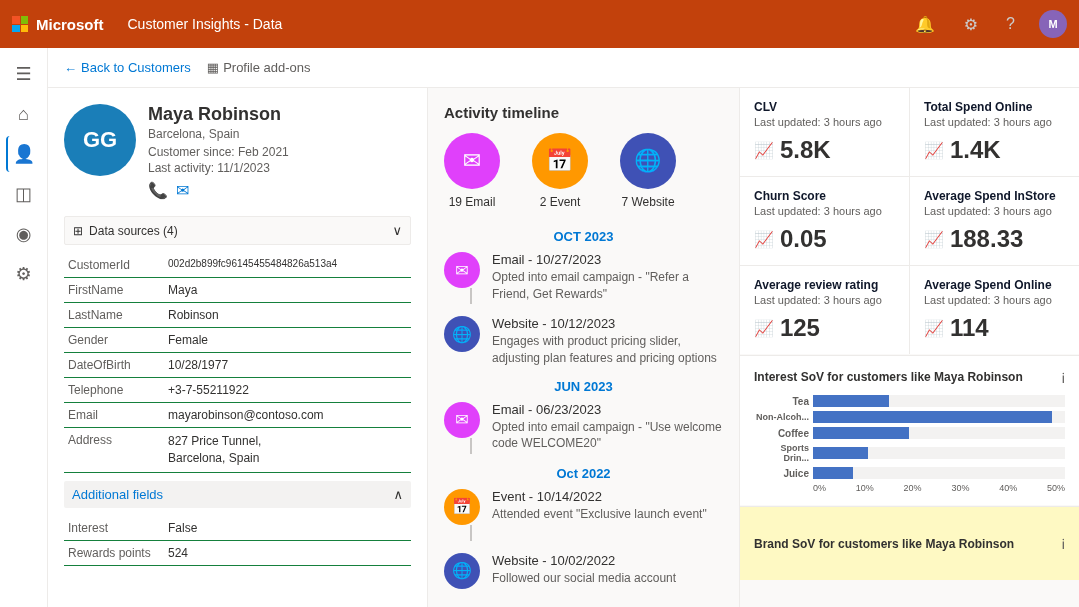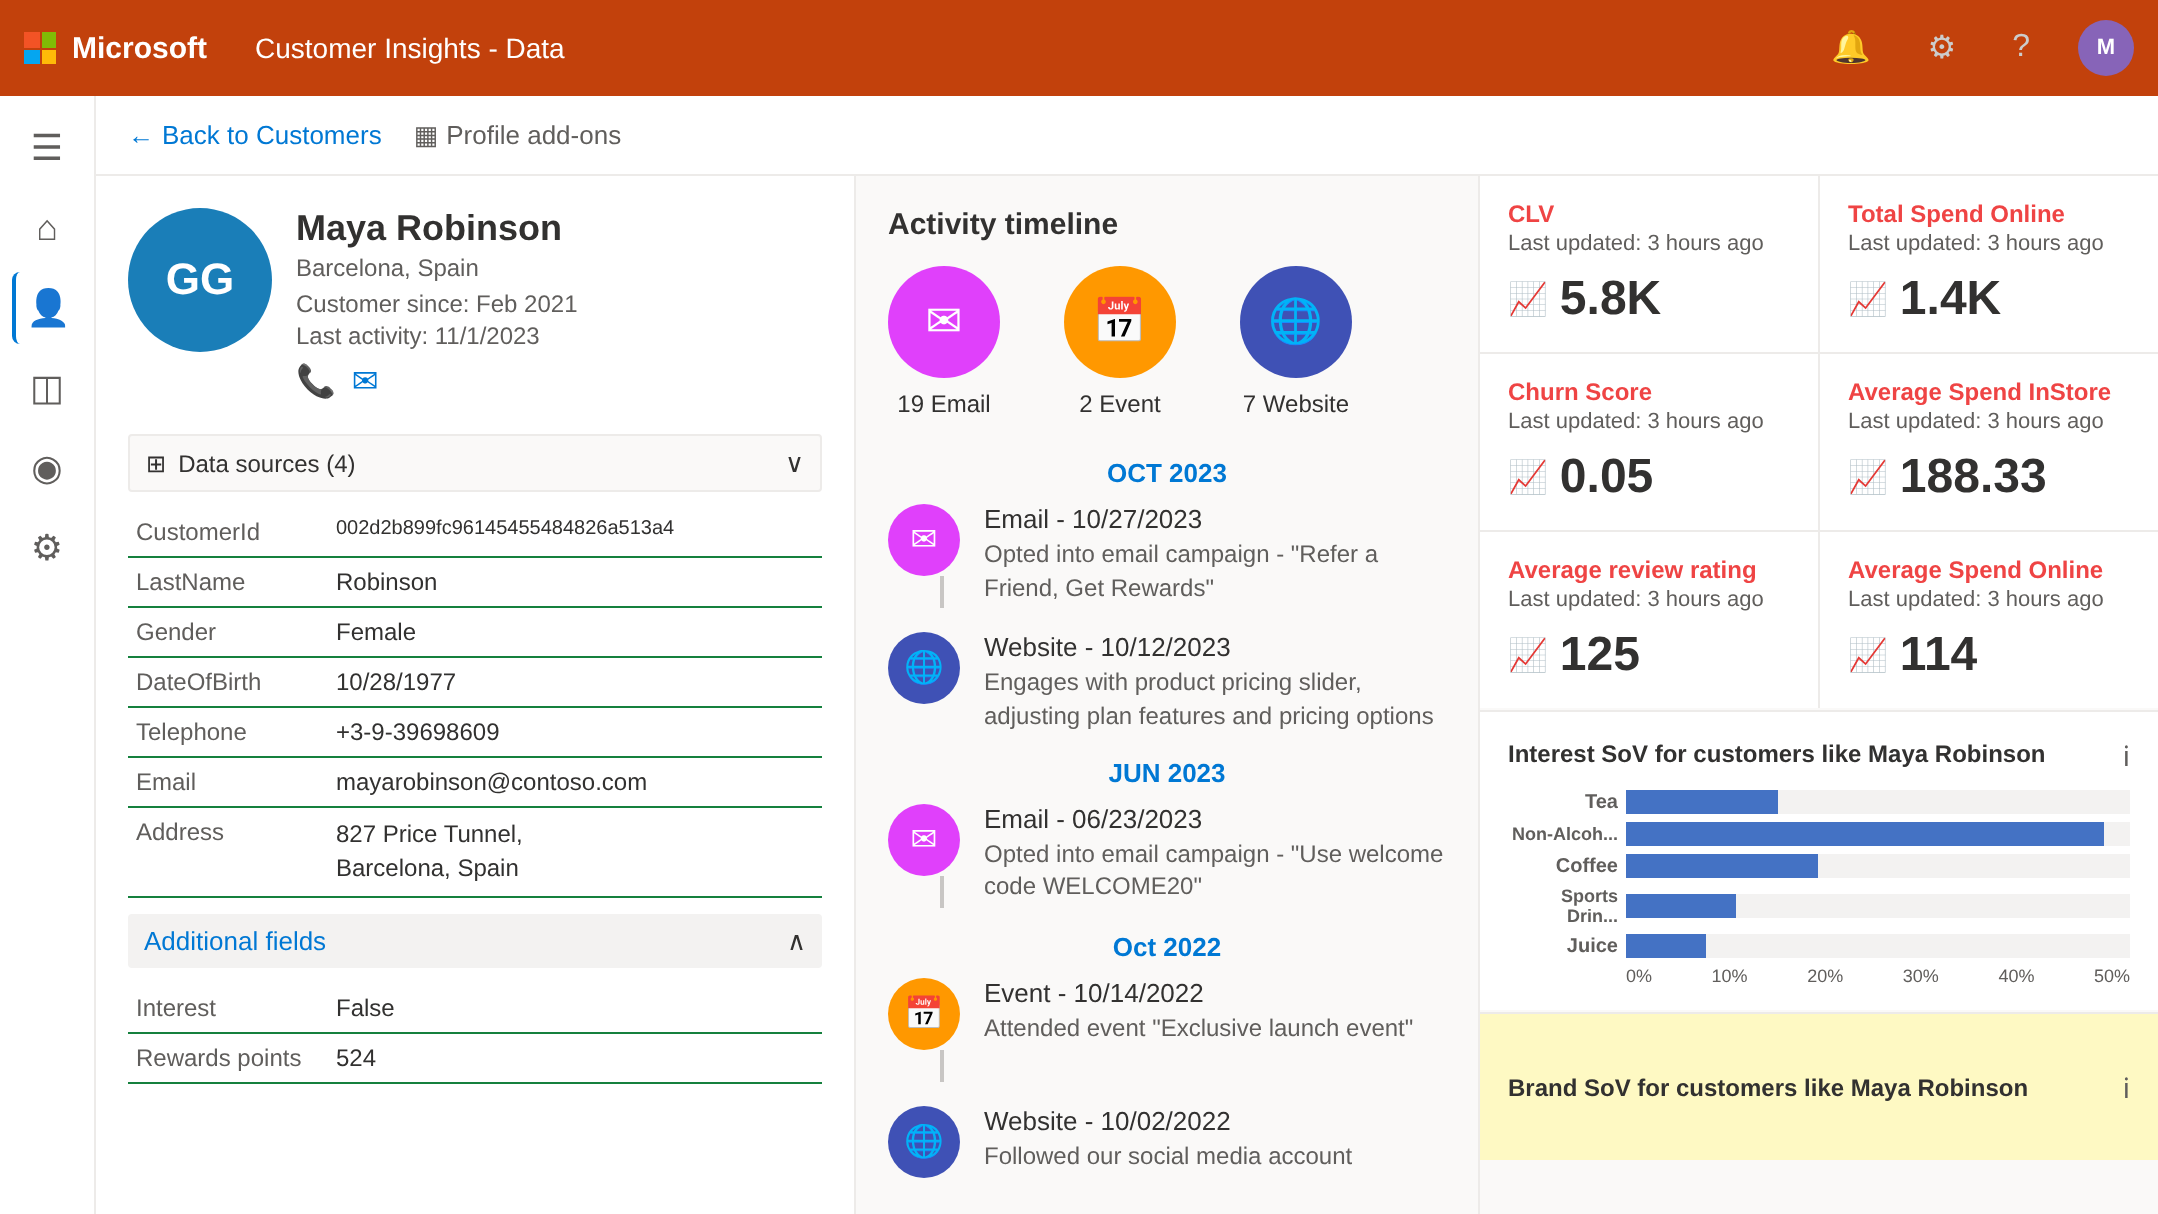--- a/index.html
+++ b/index.html
@@ -83,21 +83,21 @@
     .timeline-content { flex: 1; }
     .timeline-title { font-size: 13px; font-weight: 500; color: #323130; margin-bottom: 2px; }
     .timeline-desc { font-size: 12px; color: #605e5c; line-height: 1.4; }
     .timeline-line { width: 2px; background: #c8c6c4; height: 16px; margin-left: 17px; margin-bottom: 0; }
 
     
     #right-panel { width: 340px; background: #faf9f8; border-left: 1px solid #edebe9; overflow-y: auto; padding: 0; flex-shrink: 0; }
 
     .metrics-grid { display: grid; grid-template-columns: 1fr 1fr; gap: 1px; background: #edebe9; }
     .metric-card { background: #fff; padding: 12px 14px; }
-    .metric-title { font-size: 12px; font-weight: 600; color: #ef4444; margin-bottom: 2px; }
+    .metric-title { font-size: 12px; font-weight: 600; color: #0f172a; margin-bottom: 2px; }
     .metric-updated { font-size: 11px; color: #605e5c; margin-bottom: 8px; }
     .metric-value { display: flex; align-items: center; gap: 6px; font-size: 24px; font-weight: 600; color: #323130; }
     .metric-icon { color: #0078d4; font-size: 16px; }
 
     .insights-section { background: #fff; padding: 12px 14px; border-top: 1px solid #edebe9; margin-top: 1px; }
     .insights-title { font-size: 12px; font-weight: 600; color: #323130; margin-bottom: 2px; }
     .insights-header { display: flex; align-items: center; justify-content: space-between; margin-bottom: 8px; }
     .info-icon { color: #605e5c; font-size: 14px; cursor: pointer; }
 
     .bar-chart { width: 100%; }
@@ -188,34 +188,38 @@
         <span>∨</span>
       </div>
 
       <table class="field-table">
         <tbody>
             <tr>
           <td>CustomerId</td>
           <td style="font-size:10px;">002d2b899fc96145455484826a513a4</td>
         </tr>
         <tr>
+          <td>FirstName</td>
+          <td>Maya</td>
+        </tr>
+        <tr>
           <td>LastName</td>
           <td>Robinson</td>
         </tr>
         <tr>
           <td>Gender</td>
           <td>Female</td>
         </tr>
         <tr>
           <td>DateOfBirth</td>
           <td>10/28/1977</td>
         </tr>
         <tr>
           <td>Telephone</td>
-          <td class="field-link">+3-9-39698609</td>
+          <td class="field-link">+3-7-55211922</td>
         </tr>
         <tr>
           <td>Email</td>
           <td>mayarobinson@contoso.com</td>
         </tr>
         <tr>
           <td>Address</td>
           <td class="field-link" style="line-height:1.4;">827 Price Tunnel,<br>Barcelona, Spain</td>
         </tr>
       </tbody>

